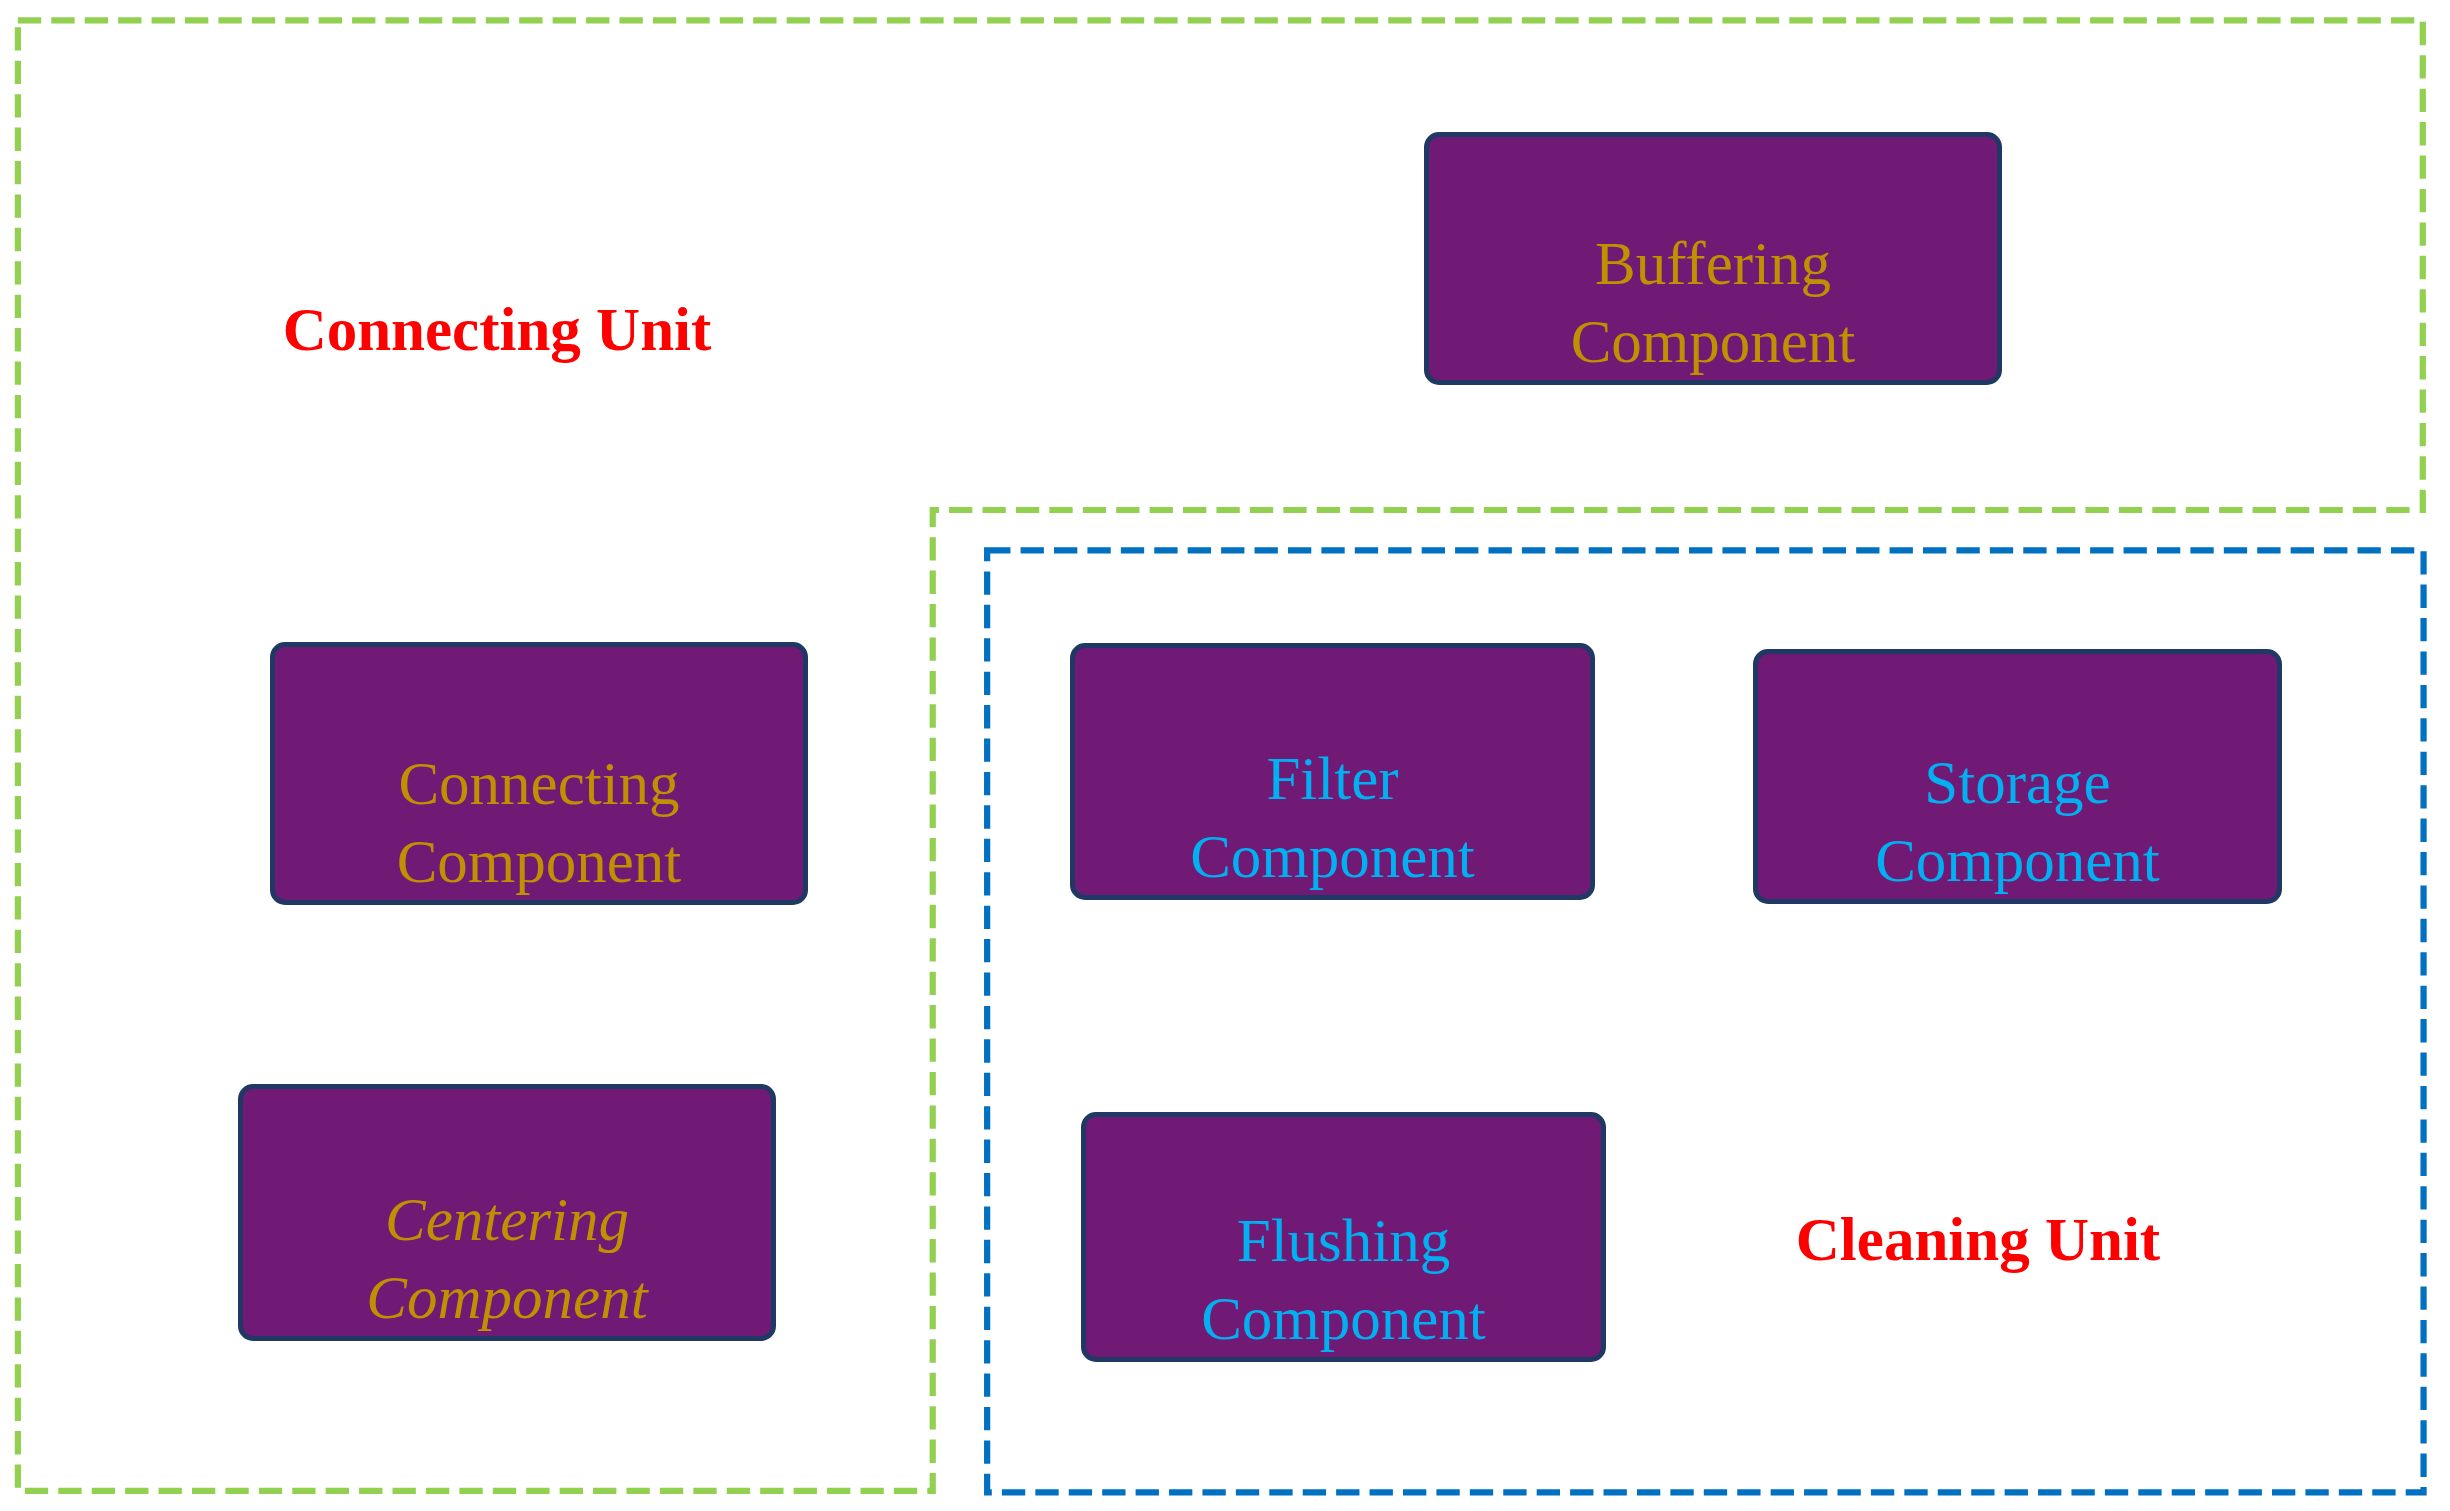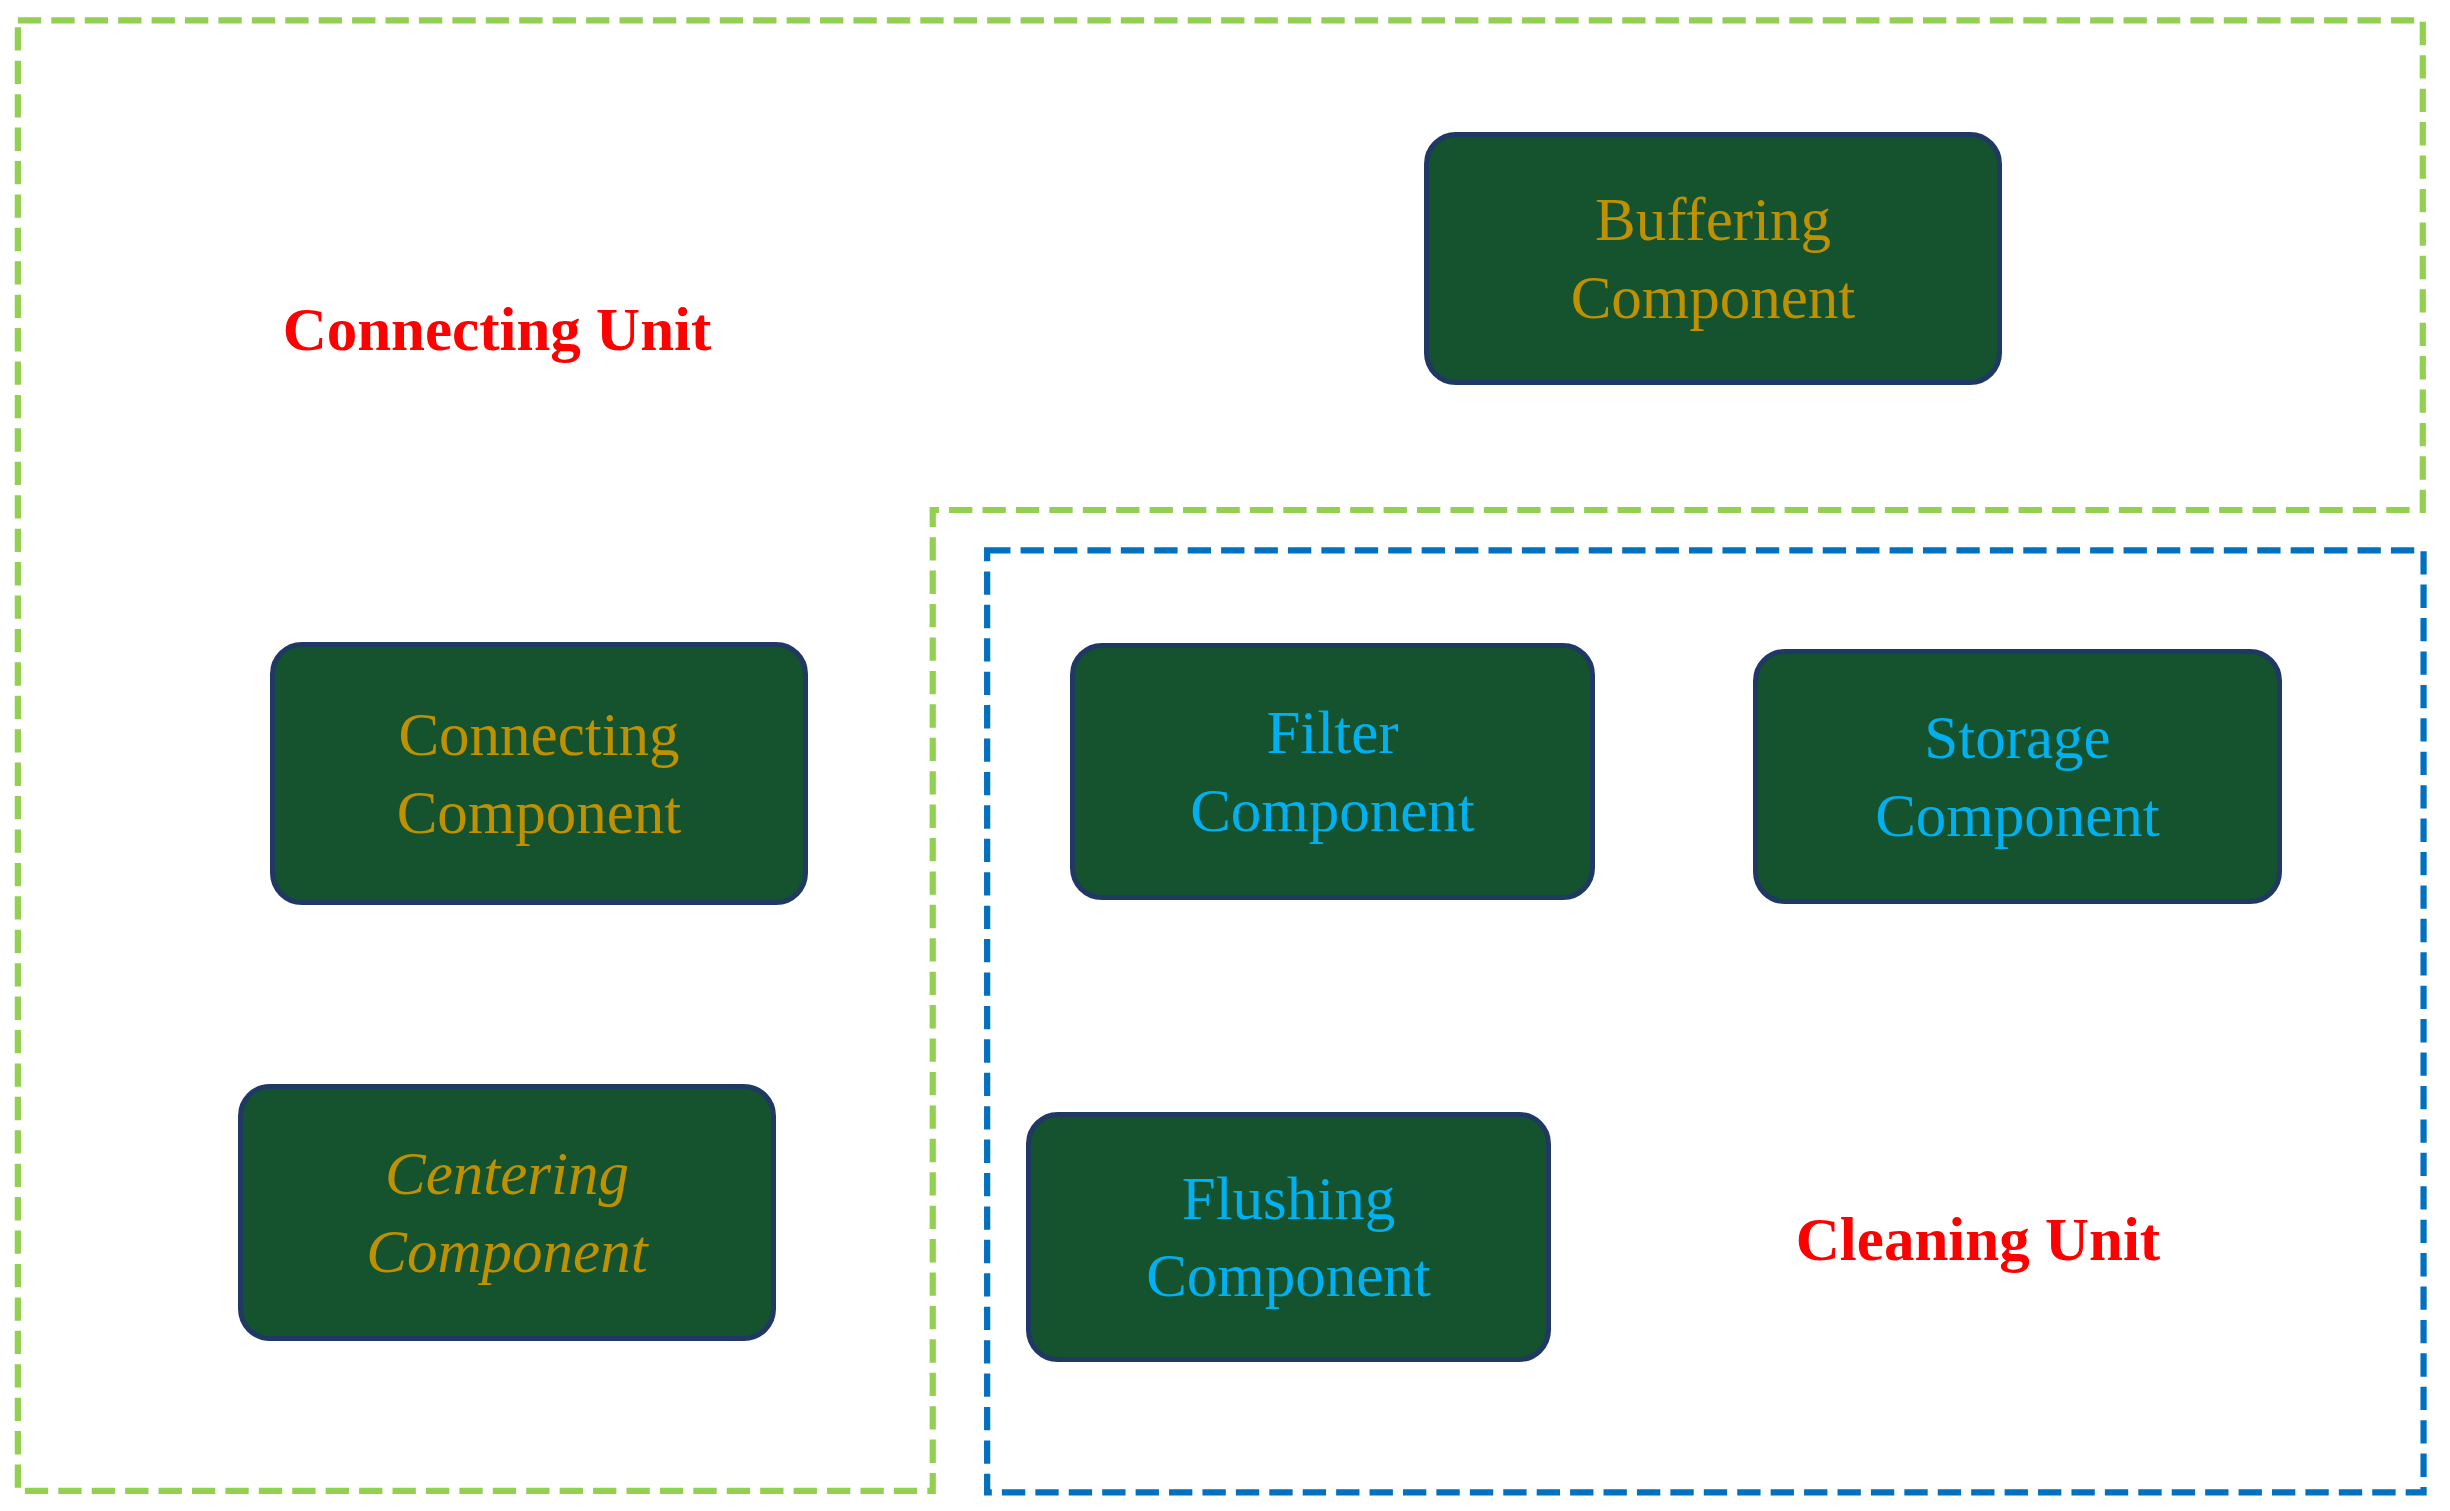--- a/index.html
+++ b/index.html
@@ -34,24 +34,24 @@
     font-weight: bold;
     font-size: 61px;
     line-height: 1.1;
     color: var(--unit-label, #FF0000);
     white-space: nowrap;
   }
   .box {
     position: absolute;
     box-sizing: border-box;
     border: 5.4px solid var(--box-border, #1F3864);
-    border-radius: 32px;
-    background: #14532d;
+    border-radius: 15px;
+    background: #701a75;
     display: flex;
-    align-items: center;
+    align-items: flex-end;
     justify-content: center;
   }
   .box-label {
     white-space: pre-line;
     text-align: center;
     font-size: 61px;
     line-height: 1.27;
   }
   .gold .box-label { color: var(--gold-text, #BF9000); }
   .cyan .box-label { color: var(--cyan-text, #00B0F0); }
@@ -88,19 +88,19 @@
   <div class="box cyan" style="left:1070px; top:643px; width:525px; height:257px;">
     <span class="box-label">Filter
 Component</span>
   </div>
 
   <div class="box cyan" style="left:1753px; top:649px; width:529px; height:255px;">
     <span class="box-label">Storage
 Component</span>
   </div>
 
-  <div class="box cyan" style="left:1026px; top:1112px; width:525px; height:250px;">
+  <div class="box cyan" style="left:1081px; top:1112px; width:525px; height:250px;">
     <span class="box-label">Flushing
 Component</span>
   </div>
 
 </div>
 
 
 </body></html>

